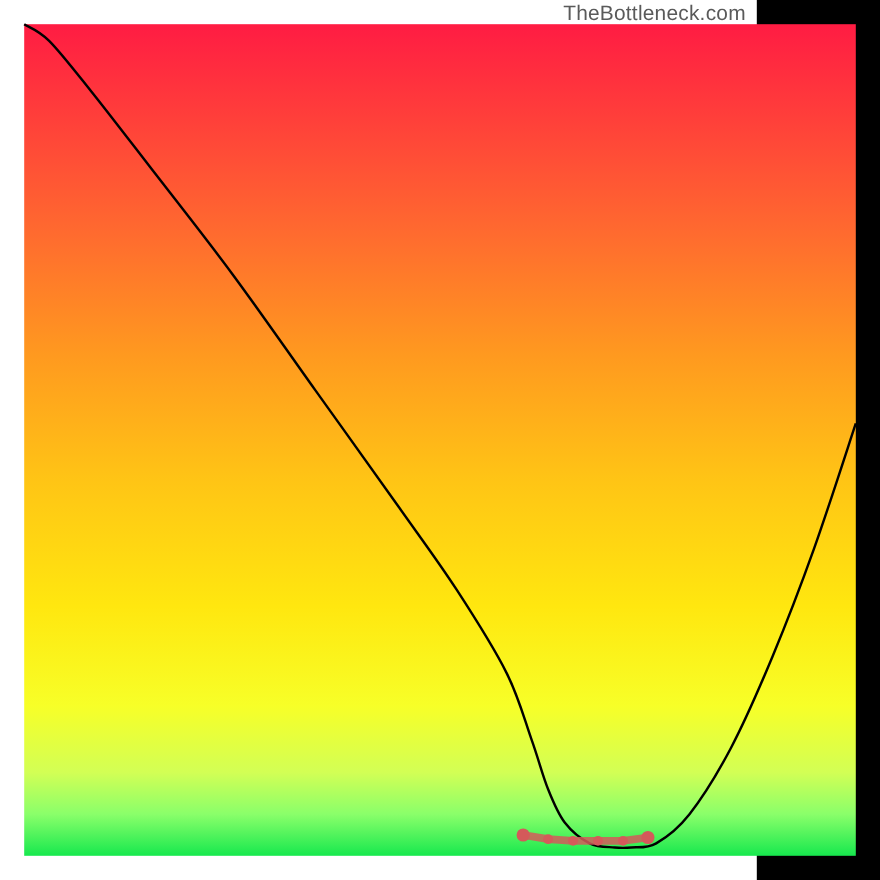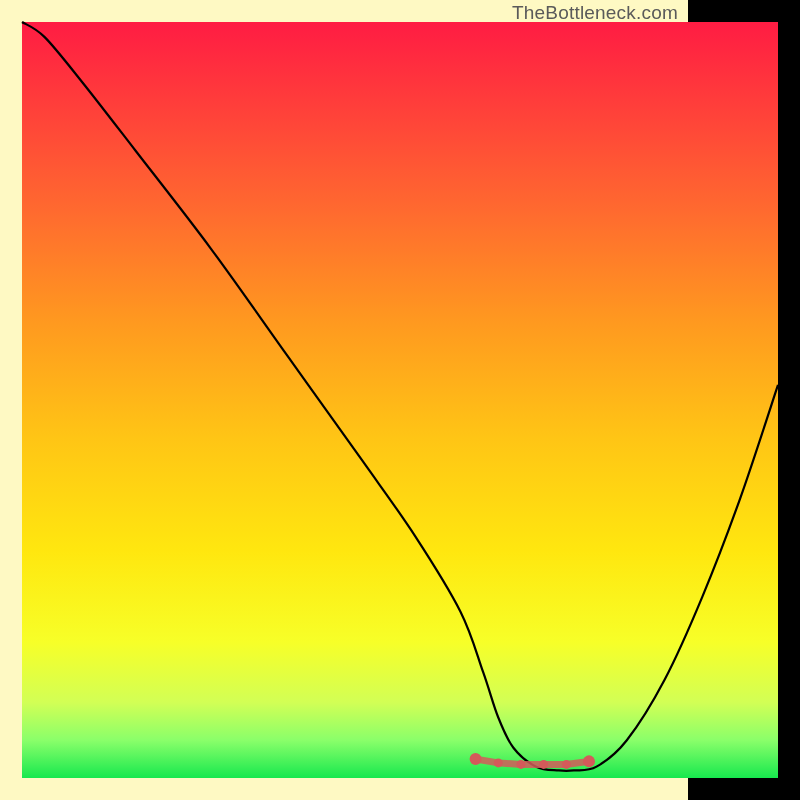--- a/index.html
+++ b/index.html
@@ -1,17 +1,17 @@
 <!DOCTYPE html>
 <html><head>
 <meta charset="utf-8">
 <style>
   * { margin: 0; padding: 0; box-sizing: border-box; }
   html, body { width: 800px; height: 800px; overflow: hidden; background: #000; }
-  .container { width: 688px; height: 800px; position: relative; background: #fef9c3; padding-left: 22px; }
+  .container { width: 688px; height: 800px; position: relative; background: #ffffff; padding-left: 22px; }
   .plot-area {
     position: absolute;
     left: 22px;
     top: 22px;
     width: 756px;
     height: 756px;
     background: linear-gradient(to bottom,
       #ff1c43 0%,
       #ff3b3b 10%,
       #ff6a2f 25%,

